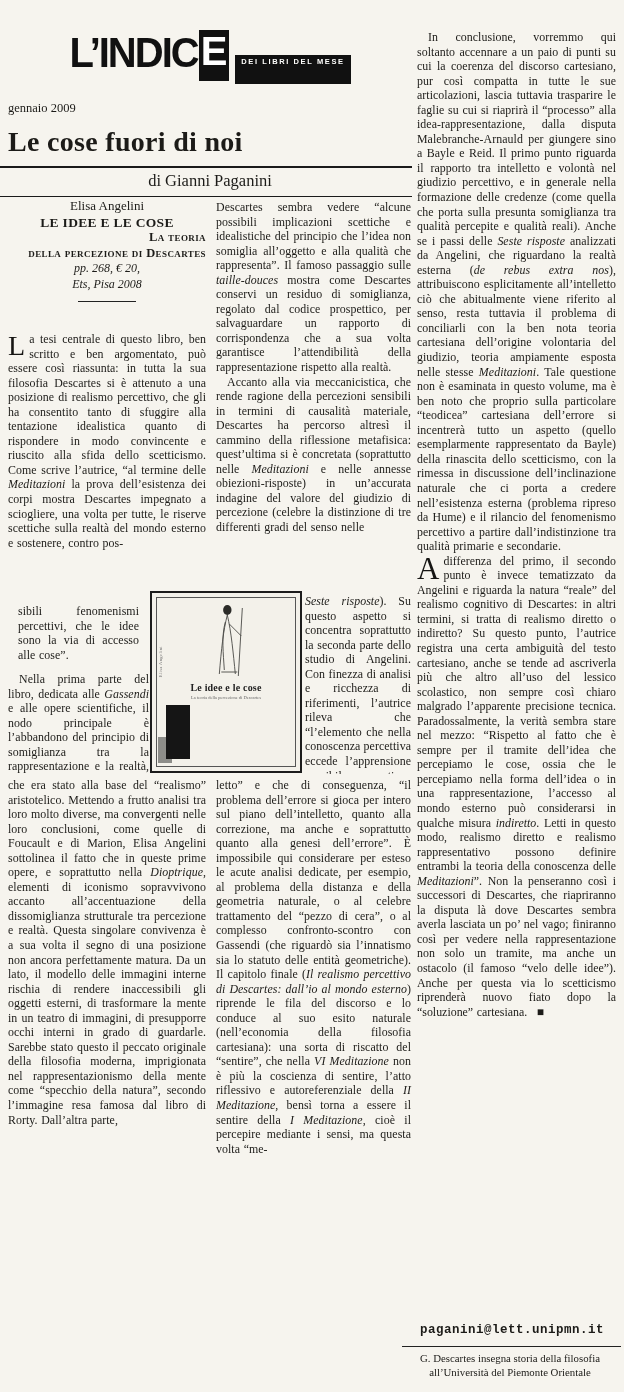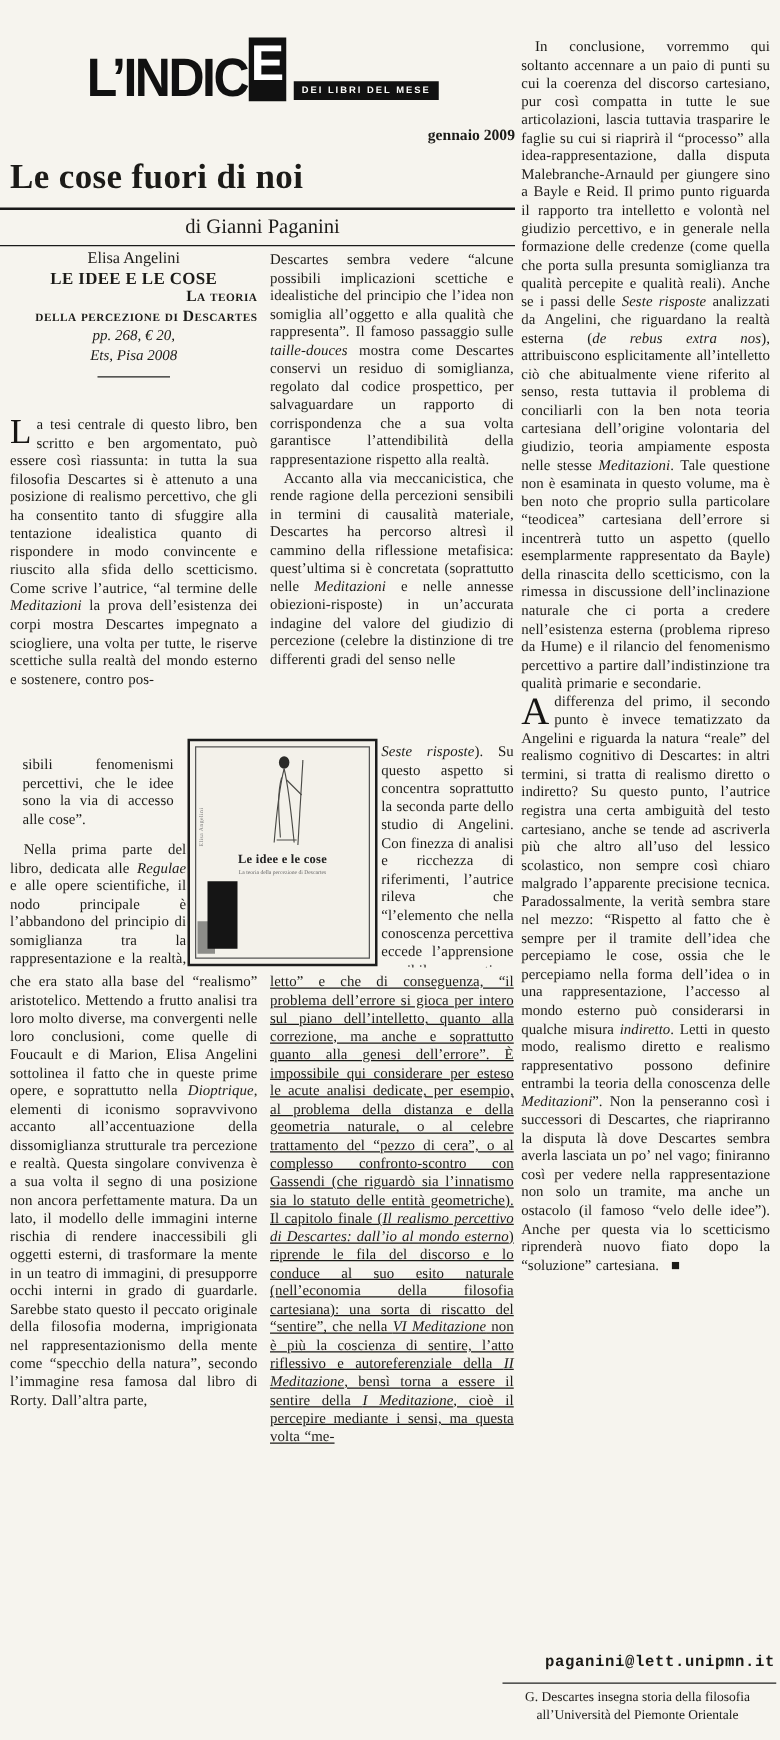--- a/index.html
+++ b/index.html
@@ -7,39 +7,39 @@
     width:624px;height:1392px;position:relative;overflow:hidden;
     background:#f6f4ee;color:#1c1b18;
     font-family:"Liberation Serif", serif;
     -webkit-font-smoothing:antialiased;
   }
   .abs{position:absolute;}
 
   
   #masthead{left:8px;top:30px;width:404px;text-align:center;}
   .logo{display:inline-block;text-align:left;}
-  .logo-row{display:inline-flex;align-items:flex-end;}
+  .logo-row{display:inline-flex;align-items:flex-start;}
   .logo-main{
     font-family:"Liberation Sans", sans-serif;font-weight:bold;
     font-size:40px;letter-spacing:-2px;line-height:40px;
     transform:scaleY(1.08);transform-origin:top left;color:#111;
   }
   .logo-e-box{
     background:#111;color:#fff;font-family:"Liberation Sans", sans-serif;
     font-weight:bold;font-size:40px;line-height:40px;letter-spacing:-1px;
     padding:1px 3px 10px 2px;margin-left:1px;
   }
   .logo-sub{
     display:inline-block;background:#111;color:#fdfdfb;
     font-family:"Liberation Sans", sans-serif;font-weight:bold;
-    font-size:7.5px;letter-spacing:1.6px;padding:2px 6px 4px 6px;
+    font-size:7.5px;letter-spacing:1.6px;padding:2px 6px 18px 6px;
     margin:-9px 0 0 2px;position:relative;
   }
-  #issue-date{left:8px;top:101px;width:404px;text-align:right;
-    font-weight:bold;font-size:12.5px;}
+  #issue-date{left:8px;top:101px;width:404px;text-align:left;
+    font-weight:normal;font-size:12.5px;}
 
   
   #article-title{left:8px;top:126px;width:404px;
     font-size:28px;font-weight:bold;letter-spacing:0.3px;}
   #rule-title{left:0;top:166px;width:412px;border-top:2px solid #1a1a1a;}
   #byline{left:8px;top:171px;width:404px;text-align:center;font-size:16.5px;}
   #rule-byline{left:0;top:196px;width:412px;border-top:1.5px solid #1a1a1a;}
 
   
   #bookinfo{left:8px;top:198px;width:198px;text-align:center;line-height:15.5px;}
@@ -57,21 +57,21 @@
   .indent{text-indent:11px;}
   .dropcap{
     float:left;font-size:28px;line-height:24px;padding:2px 4px 0 0;color:#161513;
   }
   .dropcap-a{font-size:31px;line-height:25px;}
   #col1-a{left:8px;top:332px;width:198px;height:258px;overflow:hidden;}
   #col1-b{left:8px;top:594px;width:141px;height:180px;overflow:hidden;}
   #col1-c{left:8px;top:778px;width:198px;}
   #col2-a{left:216px;top:200px;width:195px;height:390px;overflow:hidden;}
   #col2-b{left:305px;top:594px;width:106px;height:180px;overflow:hidden;word-spacing:0.2px;}
-  #col2-c{left:216px;top:778px;width:195px;text-decoration:underline;}
+  #col2-c{left:216px;top:778px;width:195px;}
   #col3{left:417px;top:30px;width:199px;}
   #col3 .para3{margin-top:8px;}
   .endmark{letter-spacing:0;}
 
   
   #cover{left:150px;top:591px;width:152px;height:182px;
     background:#f3f1ea;border:2px solid #1c1c1c;box-sizing:border-box;}
   .cover-inner{position:absolute;left:4px;top:4px;right:4px;bottom:4px;
     border:1px solid #555;}
   .cover-spine{
@@ -81,21 +81,21 @@
   }
   .cover-art{position:absolute;left:50%;top:4px;transform:translateX(-46%);}
   .cover-title{position:absolute;left:0;right:0;top:84px;text-align:center;
     font-size:10px;font-weight:bold;letter-spacing:0.2px;color:#222;}
   .cover-sub{position:absolute;left:0;right:0;top:97px;text-align:center;
     font-size:4.5px;color:#666;line-height:6px;padding:0 14px;}
   .cover-photo{position:absolute;left:9px;bottom:7px;width:24px;height:54px;background:#151515;}
   .cover-photo-2{position:absolute;left:1px;bottom:3px;width:14px;height:26px;background:#8d8d89;}
 
   
-  #email{left:404px;top:1323px;width:216px;text-align:right;
+  #email{left:404px;top:1323px;width:216px;text-align:center;
     font-family:"Liberation Mono", monospace;font-weight:bold;
     font-size:12.5px;letter-spacing:0.5px;}
   #footer-rule{left:402px;top:1346px;width:219px;border-top:1.5px solid #222;}
   #bio{left:399px;top:1352px;width:222px;text-align:center;
     font-size:10.8px;line-height:13.5px;color:#21201d;}
 </style>
 </head>
 <body>
 
 <div id="masthead" class="abs">
@@ -122,21 +122,21 @@
   <div class="bi-it">pp. 268, € 20,</div>
   <div class="bi-it">Ets, Pisa 2008</div>
   <div class="bi-divider"></div>
 </div>
 
 <div id="col1-a" class="abs bodytext">
   <p style="margin:0"><span class="dropcap">L</span><span><span>a tesi centrale di questo libro, ben scritto e ben argomentato, può essere così riassunta: in tutta la sua filosofia Descartes si è attenuto a una posizione di realismo percettivo, che gli ha consentito tanto di sfuggire alla tentazione idealistica quanto di rispondere in modo convincente e riuscito alla sfida dello scetticismo. Come scrive l’autrice, “al termine delle </span><i>Meditazioni</i><span> la prova dell’esistenza dei corpi mostra Descartes impegnato a sciogliere, una volta per tutte, le riserve scettiche sulla realtà del mondo esterno e sostenere, contro pos-</span></span></p>
 </div>
 <div id="col1-b" class="abs bodytext">
   <p style="margin:10px"><span>sibili fenomenismi percettivi, che le idee sono la via di accesso alle cose”.</span></p>
-  <p style="margin:0" class="indent"><span>Nella prima parte del libro, dedicata alle </span><i>Regulae</i><span> e alle opere scientifiche, il nodo principale è l’abbandono del principio di somiglianza tra la rappresentazione e la realtà, principio</span></p>
+  <p style="margin:0" class="indent"><span>Nella prima parte del libro, dedicata alle </span><i>Gassendi</i><span> e alle opere scientifiche, il nodo principale è l’abbandono del principio di somiglianza tra la rappresentazione e la realtà, principio</span></p>
 </div>
 <div id="col1-c" class="abs bodytext">
   <p style="margin:0"><span>che era stato alla base del “realismo” aristotelico. Mettendo a frutto analisi tra loro molto diverse, ma convergenti nelle loro conclusioni, come quelle di Foucault e di Marion, Elisa Angelini sottolinea il fatto che in queste prime opere, e soprattutto nella </span><i>Dioptrique</i><span>, elementi di iconismo sopravvivono accanto all’accentuazione della dissomiglianza strutturale tra percezione e realtà. Questa singolare convivenza è a sua volta il segno di una posizione non ancora perfettamente matura. Da un lato, il modello delle immagini interne rischia di rendere inaccessibili gli oggetti esterni, di trasformare la mente in un teatro di immagini, di presupporre occhi interni in grado di guardarle. Sarebbe stato questo il peccato originale della filosofia moderna, imprigionata nel rappresentazionismo della mente come “specchio della natura”, secondo l’immagine resa famosa dal libro di Rorty. Dall’altra parte,</span></p>
 </div>
 
 <div id="col2-a" class="abs bodytext">
   <p style="margin:0"><span>Descartes sembra vedere “alcune possibili implicazioni scettiche e idealistiche del principio che l’idea non somiglia all’oggetto e alla qualità che rappresenta”. Il famoso passaggio sulle </span><i>taille-douces</i><span> mostra come Descartes conservi un residuo di somiglianza, regolato dal codice prospettico, per salvaguardare un rapporto di corrispondenza che a sua volta garantisce l’attendibilità della rappresentazione rispetto alla realtà.</span></p>
   <p style="margin:0" class="indent"><span>Accanto alla via meccanicistica, che rende ragione della percezioni sensibili in termini di causalità materiale, Descartes ha percorso altresì il cammino della riflessione metafisica: quest’ultima si è concretata (soprattutto nelle </span><i>Meditazioni</i><span> e nelle annesse obiezioni-risposte) in un’accurata indagine del valore del giudizio di percezione (celebre la distinzione di tre differenti gradi del senso nelle</span></p>
 </div>
 <div id="col2-b" class="abs bodytext">

